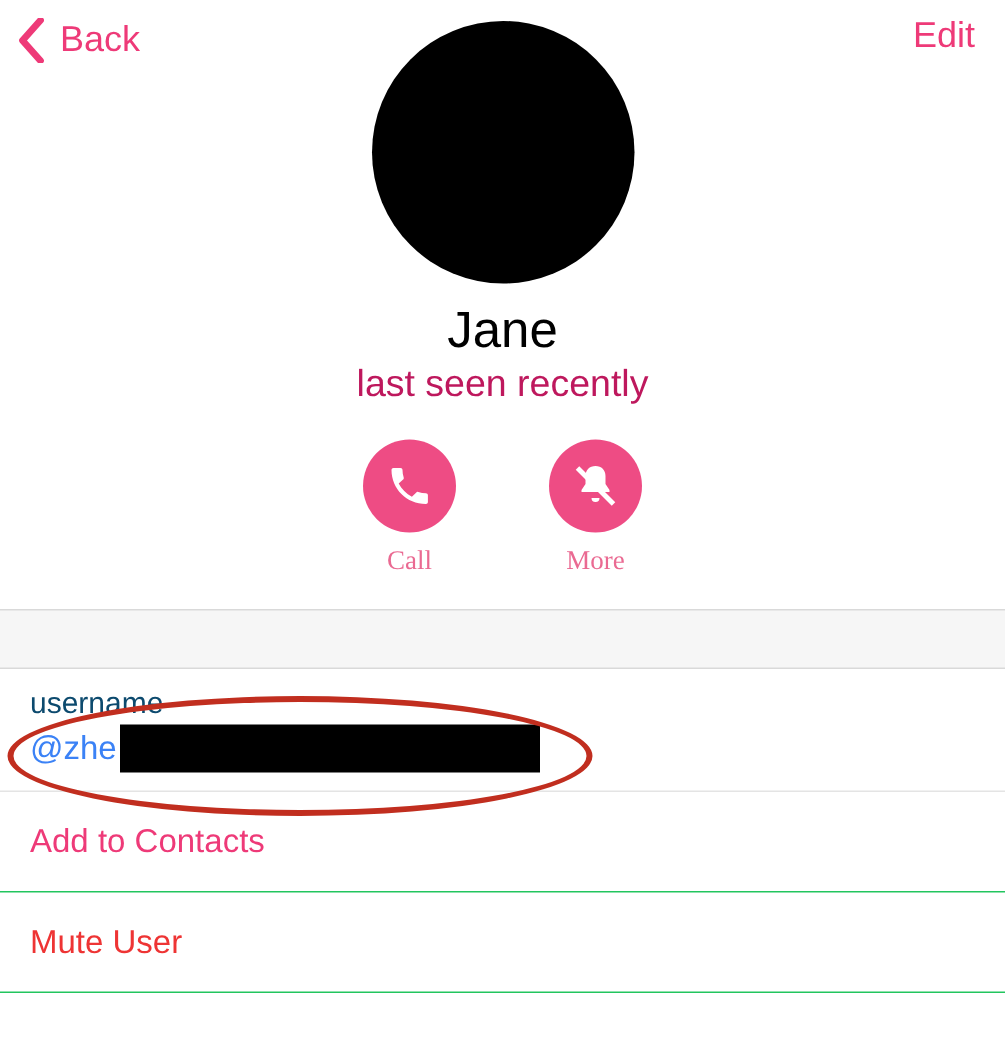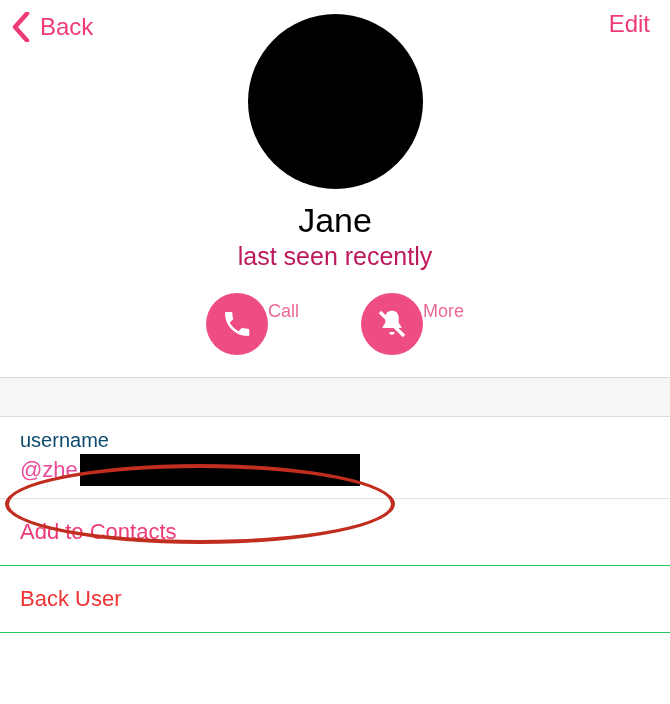--- a/index.html
+++ b/index.html
@@ -56,23 +56,24 @@
     }
     .actions {
       display: flex;
       justify-content: center;
       gap: 62px;
       margin-top: 22px;
       padding-bottom: 22px;
     }
     .action {
       display: flex;
-      flex-direction: row;
-      align-items: flex-start;
+      flex-direction: column;
+      align-items: center;
       cursor: pointer;
+      font-family: Liberation Serif, serif;
     }
     .action-circle {
       width: 62px;
       height: 62px;
       border-radius: 50%;
       background: #ee4c84;
       display: flex;
       align-items: center;
       justify-content: center;
     }
@@ -94,21 +95,21 @@
     .row {
       padding: 12px 20px;
       border-bottom: 1px solid #e4e4e4;
     }
     .row-label {
       font-size: 20px;
       color: #0c4a6e;
     }
     .row-value {
       font-size: 22px;
-      color: #ec4899;
+      color: #3b82f6;
       display: flex;
       align-items: center;
       margin-top: 2px;
     }
     .redact {
       display: inline-block;
       width: 280px;
       height: 32px;
       background: #000;
       margin-left: 2px;
@@ -176,16 +177,16 @@
 
 <div class="info">
   <div class="row">
     <div class="row-label">username</div>
     <div class="row-value">
       <span>@zhe</span>
       <span class="redact"></span>
     </div>
   </div>
   <div class="row-link">Add to Contacts</div>
-  <div class="row-link block">Back User</div>
+  <div class="row-link block">Mute User</div>
 </div>
 
 <div class="annot-ellipse"></div>
 
 </body></html>

